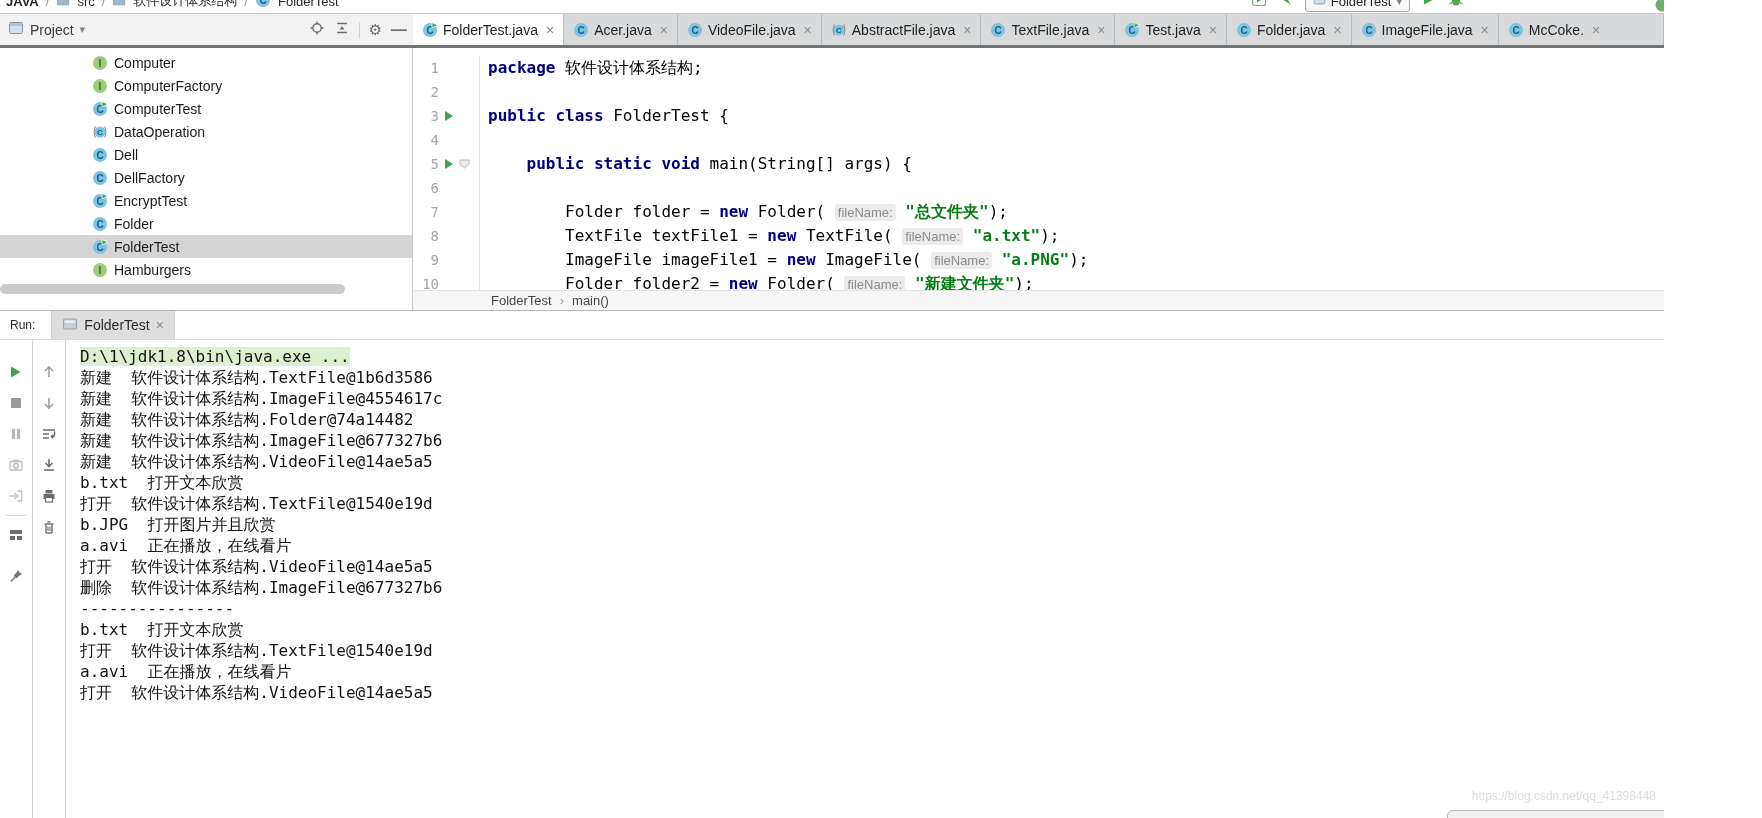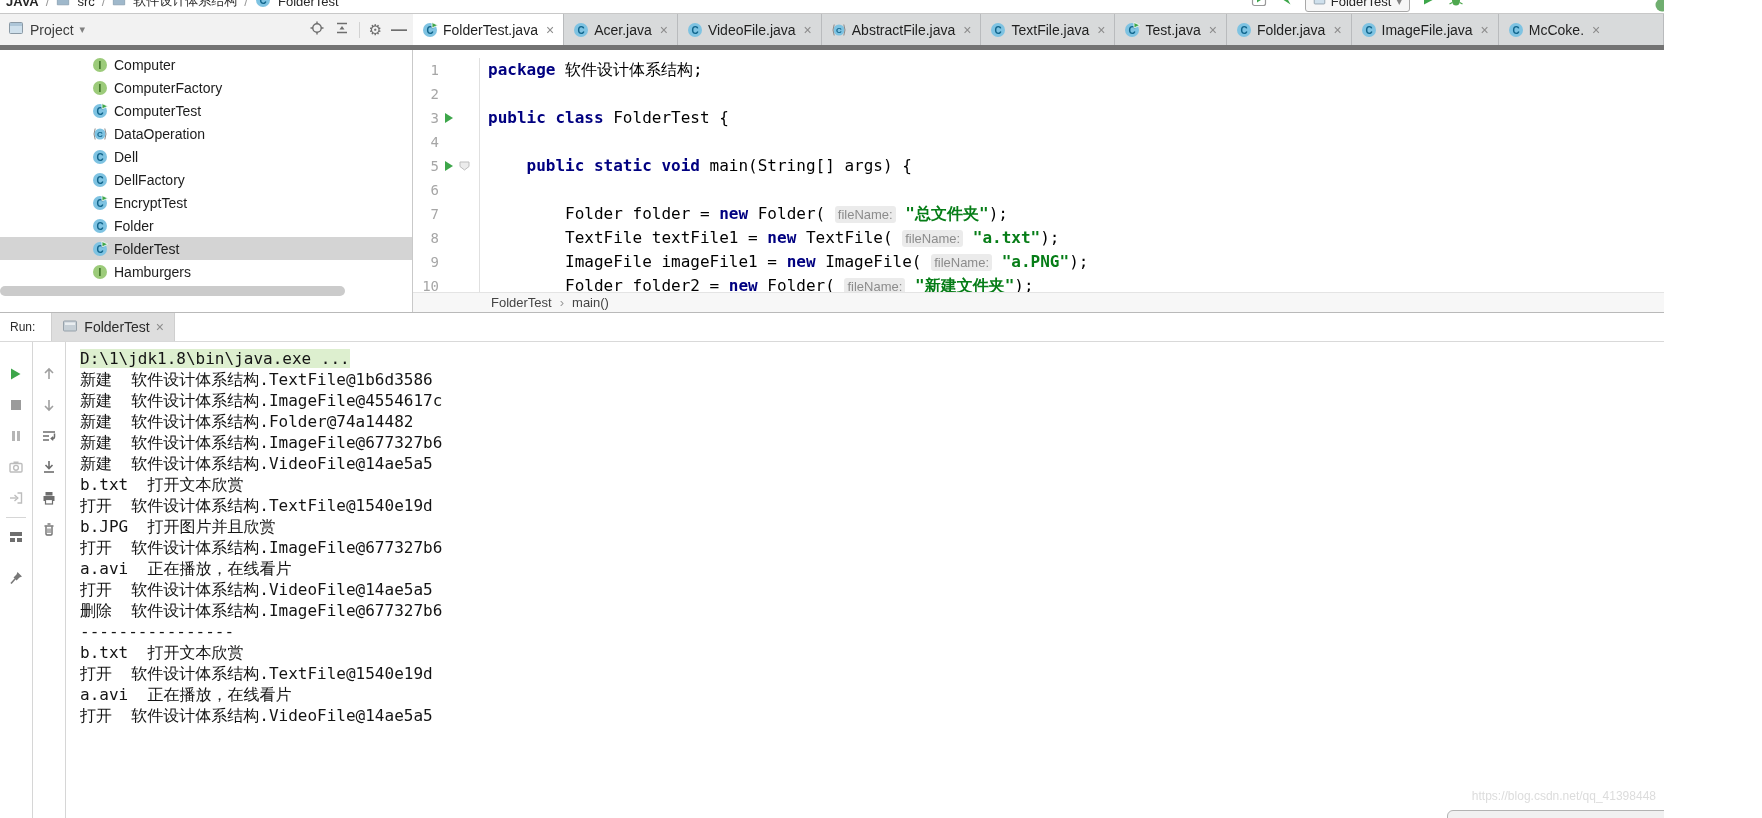--- a/index.html
+++ b/index.html
@@ -9,21 +9,21 @@
 .topbar{height:13px;background:#fff;border-bottom:1px solid #c8c8c8;position:relative;overflow:hidden;}
 .topbar-inner{position:absolute;top:-10px;left:6px;height:22px;display:flex;align-items:center;gap:7px;
   font-size:13px;color:#262626;white-space:nowrap;}
 .tb-bold{font-weight:bold;}
 .sep{color:#9a9a9a;}
 .topbar-right{position:absolute;top:-10px;right:200px;height:22px;display:flex;align-items:center;gap:11px;}
 .combo{display:flex;align-items:center;gap:5px;border:1px solid #a8a8a8;border-radius:3px;background:#f7f7f7;
   padding:2px 7px;font-size:13px;color:#262626;}
 .edge-icon{position:absolute;right:-6px;top:-3px;}
 
-.row2{height:31px;display:flex;border-bottom:5px solid #737373;background:#cfd1d3;}
+.row2{height:31px;display:flex;border-bottom:3px solid #737373;background:#cfd1d3;}
 .proj-header{width:413px;flex:0 0 413px;background:#f2f2f2;display:flex;align-items:center;
   padding:0 6px 0 8px;gap:6px;box-sizing:border-box;}
 .ph-title{font-size:14px;color:#3c3c3c;}
 .ph-caret{color:#808080;font-size:11px;}
 .ph-icons{margin-left:auto;display:flex;align-items:center;gap:9px;}
 .ph-sep{width:1px;height:16px;background:#d2d2d2;}
 .gear{font-size:15px;color:#6e6e6e;line-height:16px;}
 .minus{color:#6e6e6e;font-weight:bold;}
 .tabstrip{flex:1;display:flex;overflow:hidden;}
 .tab{flex:0 0 auto;display:flex;align-items:center;gap:5px;padding:0 9px;background:#d8dadb;
@@ -495,21 +495,20 @@
     <div class="console" id="console">
         <div class="cline"><span class="hl">D:\1\jdk1.8\bin\java.exe ...</span></div>
         <div class="cline"><span class="">新建  软件设计体系结构.TextFile@1b6d3586</span></div>
         <div class="cline"><span class="">新建  软件设计体系结构.ImageFile@4554617c</span></div>
         <div class="cline"><span class="">新建  软件设计体系结构.Folder@74a14482</span></div>
         <div class="cline"><span class="">新建  软件设计体系结构.ImageFile@677327b6</span></div>
         <div class="cline"><span class="">新建  软件设计体系结构.VideoFile@14ae5a5</span></div>
         <div class="cline"><span class="">b.txt  打开文本欣赏</span></div>
         <div class="cline"><span class="">打开  软件设计体系结构.TextFile@1540e19d</span></div>
         <div class="cline"><span class="">b.JPG  打开图片并且欣赏</span></div>
-        <div class="cline"><span class="">打开  软件设计体系结构.ImageFile@677327b6</span></div>
         <div class="cline"><span class="">a.avi  正在播放，在线看片</span></div>
         <div class="cline"><span class="">打开  软件设计体系结构.VideoFile@14ae5a5</span></div>
         <div class="cline"><span class="">删除  软件设计体系结构.ImageFile@677327b6</span></div>
         <div class="cline"><span class="">----------------</span></div>
         <div class="cline"><span class="">b.txt  打开文本欣赏</span></div>
         <div class="cline"><span class="">打开  软件设计体系结构.TextFile@1540e19d</span></div>
         <div class="cline"><span class="">a.avi  正在播放，在线看片</span></div>
         <div class="cline"><span class="">打开  软件设计体系结构.VideoFile@14ae5a5</span></div>
       </div>
   </div>

